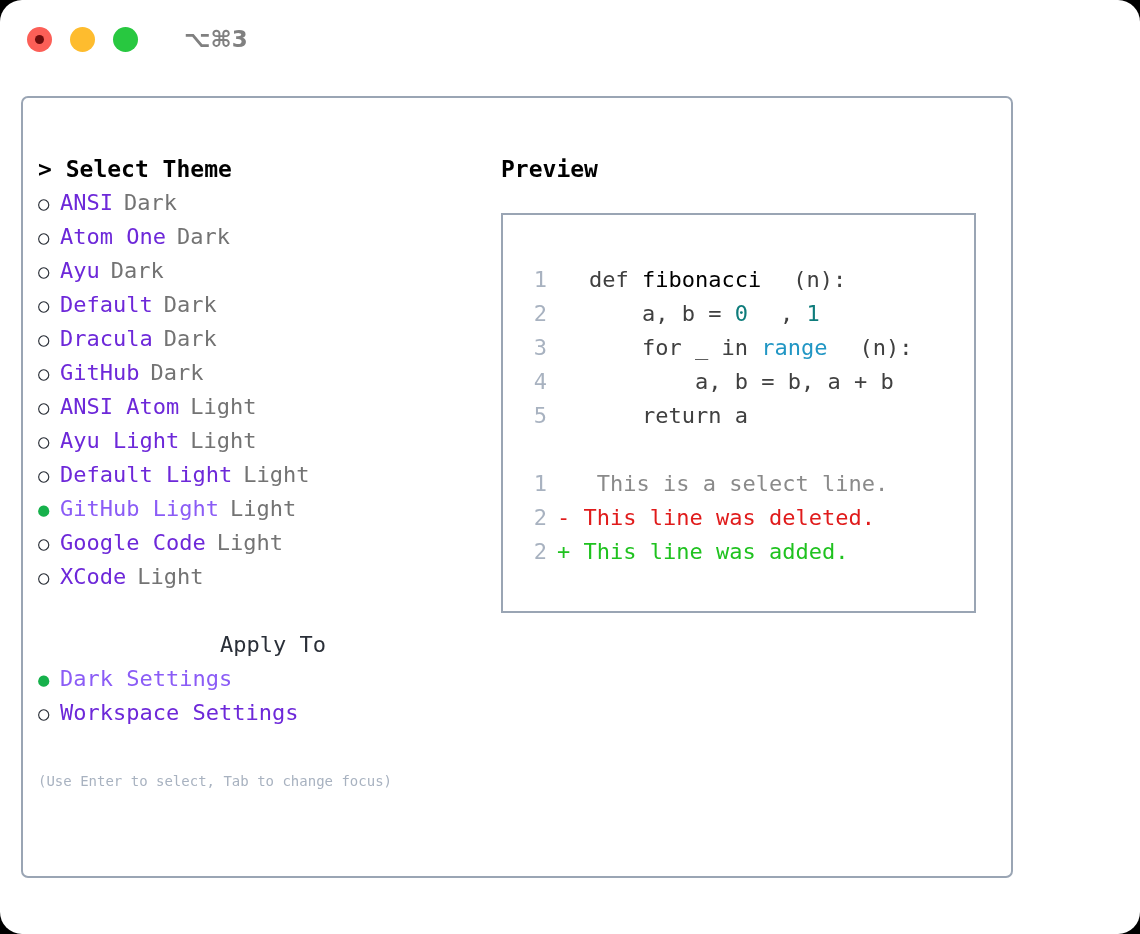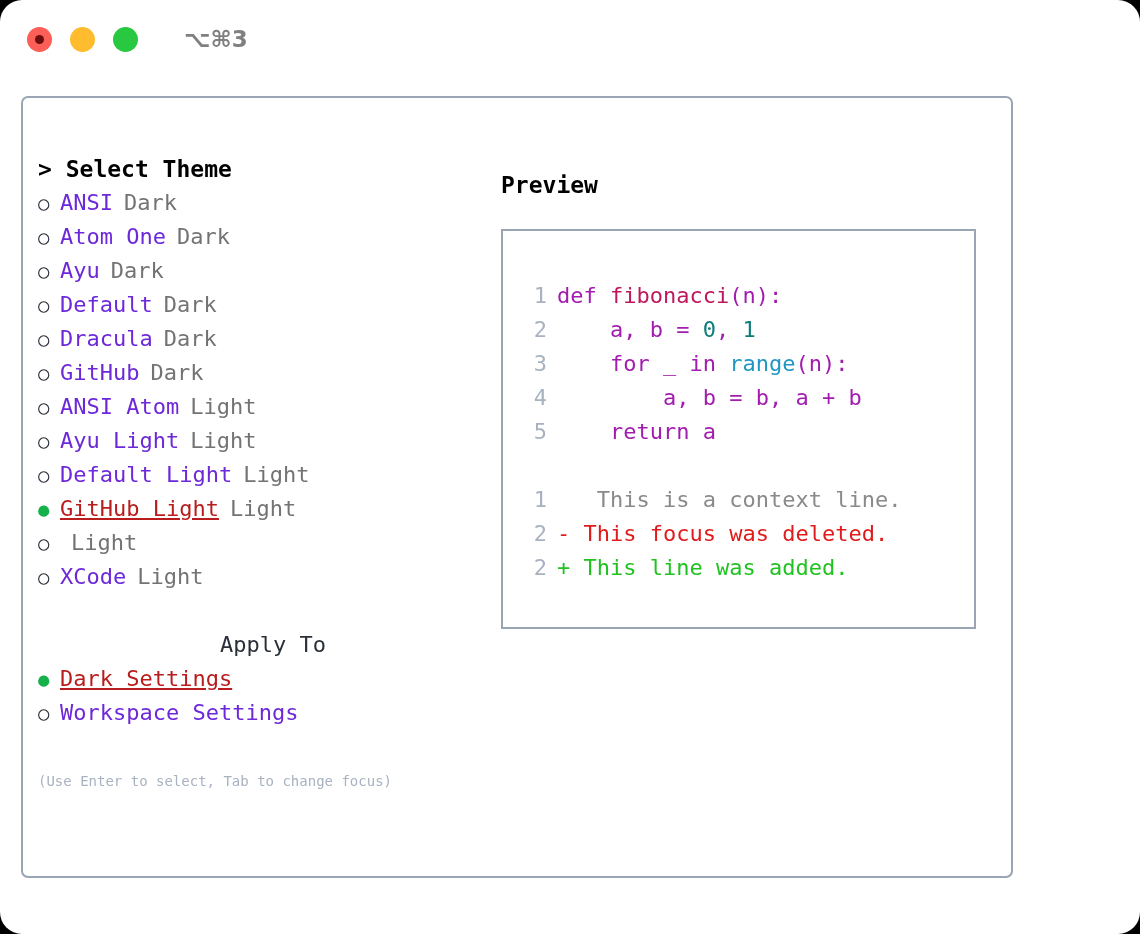--- a/index.html
+++ b/index.html
@@ -125,22 +125,21 @@
     font-size: 19px;
   }
   .bullet.selected {
     color: #16b14b;
     font-size: 19px;
   }
   .opt-label {
     color: #6d28d9;
   }
   .opt-label.selected {
-    color: #b91c1c;
-    text-decoration: underline;
+    color: #8b5cf6;
   }
   .opt-cat {
     color: #737373;
     padding-left: 11px;
   }
 
   .apply-header {
     font-size: 22px;
     color: #2a2f38;
     line-height: 34px;
@@ -156,21 +155,21 @@
     font-size: 14px;
     line-height: 34px;
     width: 400px;
     padding-top: 34px;
   }
 
   
   .right-col {
     position: absolute;
     left: 478px;
-    top: 70px;
+    top: 54px;
     width: 490px;
   }
   .preview-title {
     font-size: 23px;
     font-weight: bold;
     color: #000000;
     line-height: 34px;
   }
 
   .preview-box {
@@ -191,23 +190,23 @@
     white-space: pre;
   }
   .lineno {
     display: inline-block;
     width: 26px;
     flex: 0 0 26px;
     text-align: right;
     color: #a8b2c0;
     margin-right: 10px;
   }
-  .code-text { color: #a21caf; }
-
-  .tok-fn     { color: #be185d; }
+  .code-text { color: #404040; margin-left: 32px; }
+
+  .tok-fn     { color: #000000; }
   .tok-num    { color: #0e7c7b; }
   .tok-call   { color: #2196c4; }
 
   .diff-gap { height: 34px; }
   .diff-context { color: #8a8a8a; }
   .diff-del     { color: #e01b1b; }
   .diff-add     { color: #1fc21f; }
 </style>
 </head>
 <body>
@@ -232,21 +231,21 @@
             <div class="opt-row"><span class="bullet">○</span><span class="opt-label">ANSI</span><span class="opt-cat">Dark</span></div>
             <div class="opt-row"><span class="bullet">○</span><span class="opt-label">Atom One</span><span class="opt-cat">Dark</span></div>
             <div class="opt-row"><span class="bullet">○</span><span class="opt-label">Ayu</span><span class="opt-cat">Dark</span></div>
             <div class="opt-row"><span class="bullet">○</span><span class="opt-label">Default</span><span class="opt-cat">Dark</span></div>
             <div class="opt-row"><span class="bullet">○</span><span class="opt-label">Dracula</span><span class="opt-cat">Dark</span></div>
             <div class="opt-row"><span class="bullet">○</span><span class="opt-label">GitHub</span><span class="opt-cat">Dark</span></div>
             <div class="opt-row"><span class="bullet">○</span><span class="opt-label">ANSI Atom</span><span class="opt-cat">Light</span></div>
             <div class="opt-row"><span class="bullet">○</span><span class="opt-label">Ayu Light</span><span class="opt-cat">Light</span></div>
             <div class="opt-row"><span class="bullet">○</span><span class="opt-label">Default Light</span><span class="opt-cat">Light</span></div>
             <div class="opt-row"><span class="bullet selected">●</span><span class="opt-label selected">GitHub Light</span><span class="opt-cat">Light</span></div>
-            <div class="opt-row"><span class="bullet">○</span><span class="opt-cat">Light</span></div>
+            <div class="opt-row"><span class="bullet">○</span><span class="opt-label">Google Code</span><span class="opt-cat">Light</span></div>
             <div class="opt-row"><span class="bullet">○</span><span class="opt-label">XCode</span><span class="opt-cat">Light</span></div>
           </div>
         <div class="spacer-row"></div>
         <div class="apply-header">Apply To</div>
         <div id="apply-list">
             <div class="opt-row"><span class="bullet selected">●</span><span class="opt-label selected">Dark Settings</span></div>
             <div class="opt-row"><span class="bullet">○</span><span class="opt-label">Workspace Settings</span></div>
           </div>
         <div class="hint">(Use Enter to select, Tab to change focus)</div>
       </div>
@@ -256,22 +255,22 @@
         <div class="preview-box">
           <div id="code-block">
               <div class="code-line"><span class="lineno">1</span><span><span class="code-text">def </span><span class="tok-fn">fibonacci</span><span class="code-text">(n):</span></span></div>
               <div class="code-line"><span class="lineno">2</span><span><span class="code-text">    a, b = </span><span class="tok-num">0</span><span class="code-text">, </span><span class="tok-num">1</span></span></div>
               <div class="code-line"><span class="lineno">3</span><span><span class="code-text">    for _ in </span><span class="tok-call">range</span><span class="code-text">(n):</span></span></div>
               <div class="code-line"><span class="lineno">4</span><span><span class="code-text">        a, b = b, a + b</span></span></div>
               <div class="code-line"><span class="lineno">5</span><span><span class="code-text">    return a</span></span></div>
             </div>
           <div class="diff-gap"></div>
           <div id="diff-block">
-              <div class="code-line"><span class="lineno">1</span><span class="diff-context"> </span><span class="diff-context">  This is a context line.</span></div>
-              <div class="code-line"><span class="lineno">2</span><span class="diff-del">-</span><span class="diff-del"> This focus was deleted.</span></div>
+              <div class="code-line"><span class="lineno">1</span><span class="diff-context"> </span><span class="diff-context">  This is a select line.</span></div>
+              <div class="code-line"><span class="lineno">2</span><span class="diff-del">-</span><span class="diff-del"> This line was deleted.</span></div>
               <div class="code-line"><span class="lineno">2</span><span class="diff-add">+</span><span class="diff-add"> This line was added.</span></div>
             </div>
         </div>
       </div>
 
     </div>
   </div>
 </div>
 
 </body></html>

